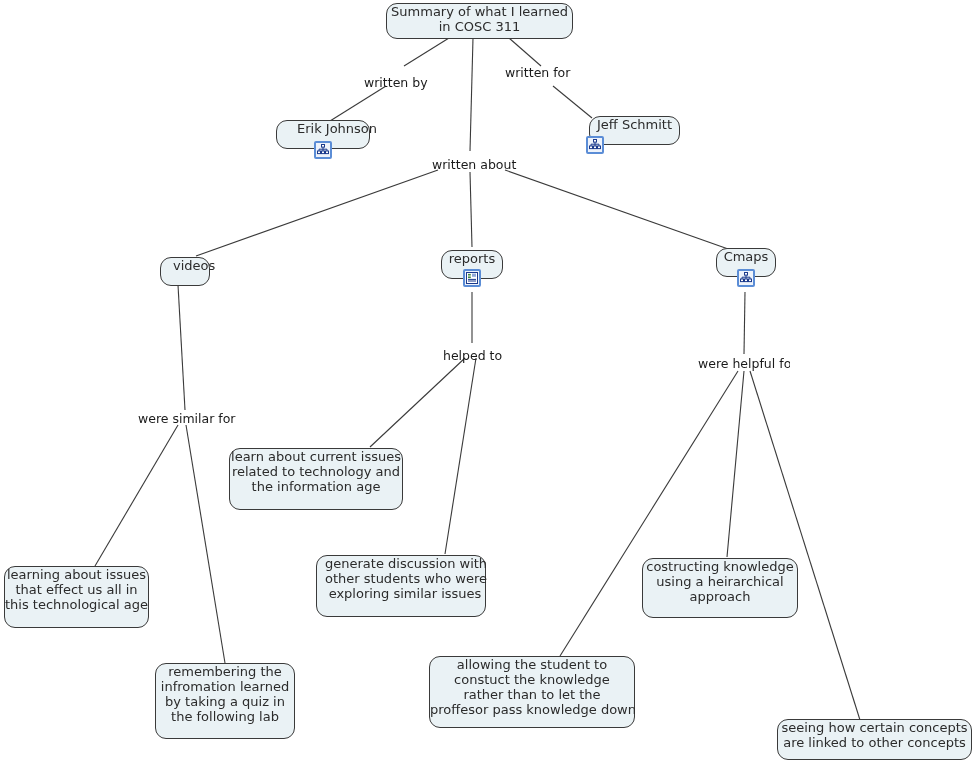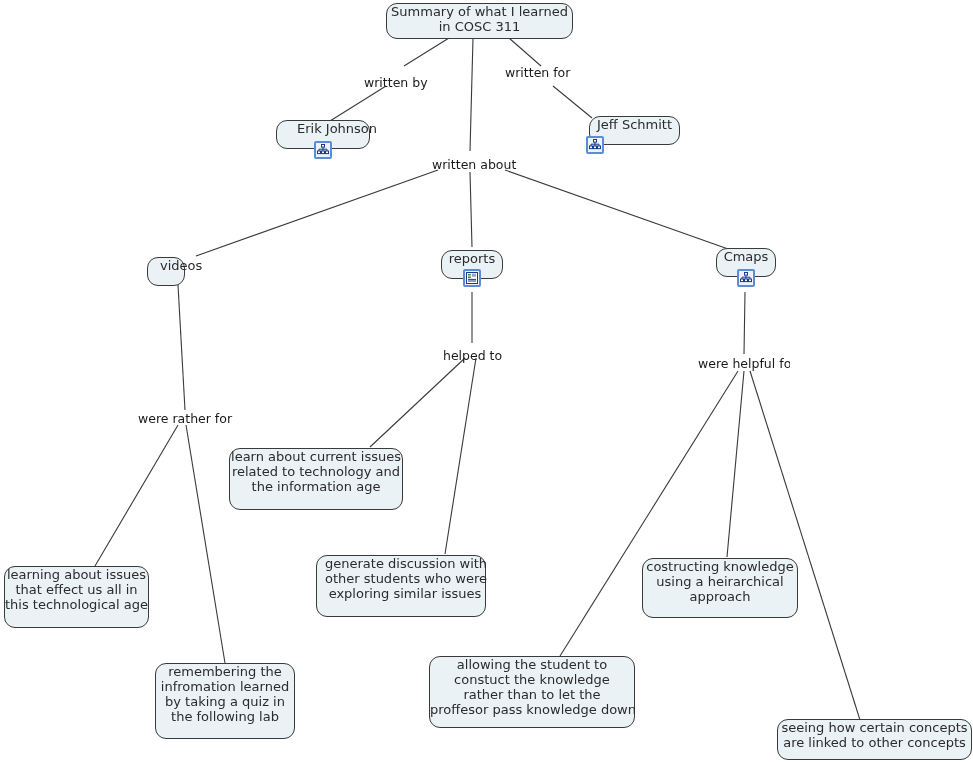--- a/index.html
+++ b/index.html
@@ -127,21 +127,21 @@
   <div class="res-icon" style="left:586px; top:136px;">
     <svg width="12" height="12" viewBox="0 0 12 12">
       <rect x="4.5" y="0.5" width="3" height="2.6" fill="#ffffff" stroke="#1b3a8c" stroke-width="1"></rect>
       <path d="M6 3.1 V5.2 M2 5.2 H10 M2 5.2 V7 M6 5.2 V7 M10 5.2 V7" stroke="#1b3a8c" stroke-width="1" fill="none"></path>
       <rect x="0.5" y="7" width="3" height="2.6" fill="#ffffff" stroke="#1b3a8c" stroke-width="1"></rect>
       <rect x="4.5" y="7" width="3" height="2.6" fill="#ffffff" stroke="#1b3a8c" stroke-width="1"></rect>
       <rect x="8.5" y="7" width="3" height="2.6" fill="#ffffff" stroke="#1b3a8c" stroke-width="1"></rect>
     </svg>
   </div>
 
-  <div class="node" style="left:147px; top:257px; width:38px; height:29px;padding-left:12px;">
+  <div class="node" style="left:160px; top:257px; width:50px; height:29px;padding-left:12px;">
     <span class="node-text">videos</span>
   </div>
 
   <div class="node" style="left:441px; top:250px; width:62px; height:29px;">
     <span class="node-text">reports</span>
   </div>
   <div class="res-icon" style="left:463px; top:269px;">
     <svg width="12" height="12" viewBox="0 0 12 12">
       <rect x="0.5" y="0.5" width="11" height="11" fill="#ffffff" stroke="#1b3a8c" stroke-width="1"></rect>
       <rect x="6" y="1.6" width="4" height="3.2" fill="#8fa8d8"></rect>
@@ -205,19 +205,19 @@
     <span class="node-text">seeing how certain concepts
 are linked to other concepts</span>
   </div>
 
   <div class="link-label" style="left:364px; top:76px;">written by</div>
 
   <div class="link-label" style="left:505px; top:66px;">written for</div>
 
   <div class="link-label" style="left:432px; top:158px; width:86px; overflow:hidden;">written about</div>
 
-  <div class="link-label" style="left:138px; top:412px; width:101px; overflow:hidden;">were rather for</div>
+  <div class="link-label" style="left:138px; top:412px; width:101px; overflow:hidden;">were similar for</div>
 
   <div class="link-label" style="left:443px; top:349px; width:60px; overflow:hidden;">helped to</div>
 
   <div class="link-label" style="left:698px; top:357px; width:92px; overflow:hidden;">were helpful for</div>
 
 </div>
 
 </body></html>

